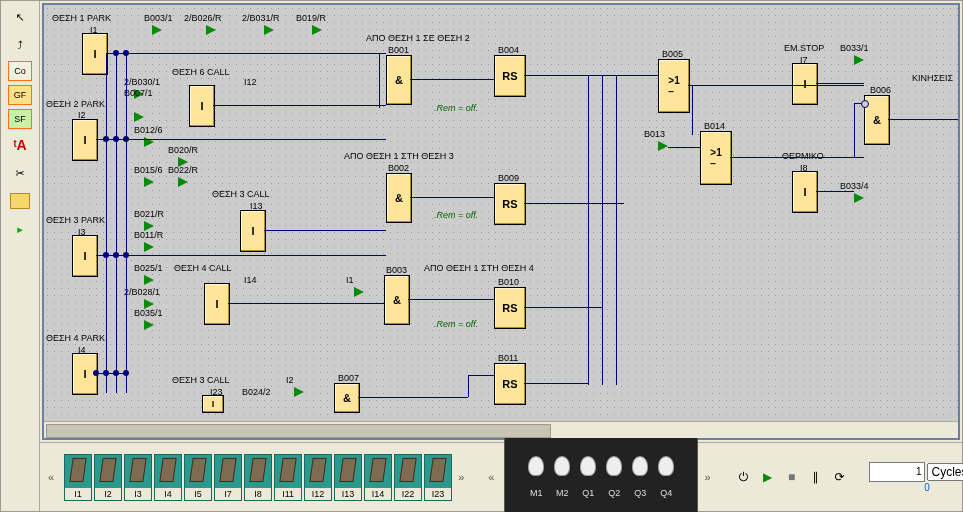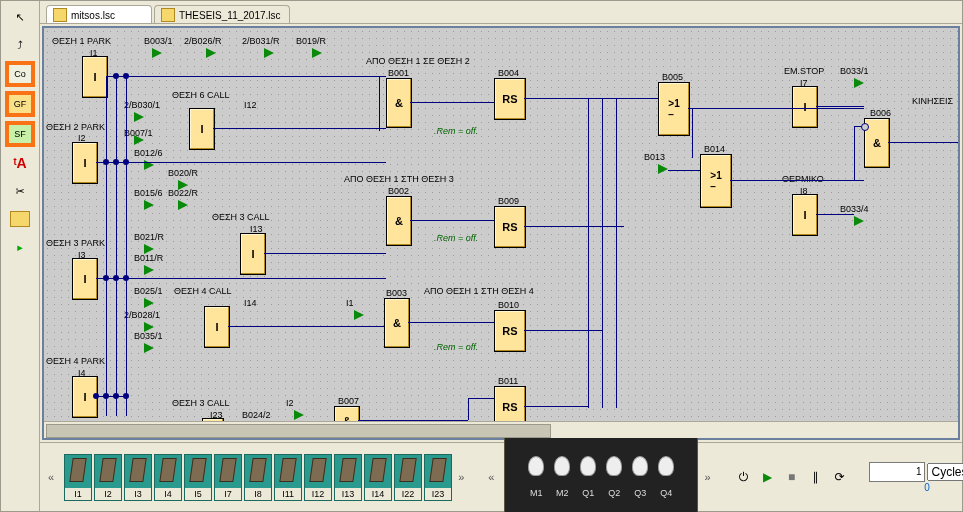--- a/index.html
+++ b/index.html
@@ -1,19 +1,19 @@
 <!DOCTYPE html>
 <html><head>
 <meta charset="utf-8">
 <style>
 html,body{margin:0;padding:0;height:100%;font-family:Tahoma,Arial,sans-serif;font-size:10px;overflow:hidden;background:#ece9d8}
 .app{display:flex;height:512px;width:963px;box-sizing:border-box;border:1px solid #9c9a8c;background:#ece9d8}
 .toolbar-left{width:38px;background:#ece9d8;border-right:1px solid #aca899;display:flex;flex-direction:column;align-items:center;padding-top:4px;gap:4px}
 .toolbar-left .tool{width:24px;height:22px;display:flex;align-items:center;justify-content:center;border:1px solid transparent;font-size:11px;color:#000}
-.tool.boxed{border:4px solid #f97316;width:22px;height:18px;font-size:9px;background:#f0f0e0}
+.tool.boxed{border:1px solid #f97316;width:22px;height:18px;font-size:9px;background:#f0f0e0}
 .main{flex:1;display:flex;flex-direction:column;min-width:0}
 .tabs{height:22px;display:flex;align-items:flex-end;background:#ece9d8;border-bottom:1px solid #aca899;padding-left:6px;gap:2px}
 .tab{display:flex;align-items:center;gap:4px;padding:2px 8px 1px 6px;background:#fff;border:1px solid #aca899;border-bottom:none;border-top-left-radius:4px;border-top-right-radius:4px;font-size:10px;min-width:90px}
 .tab .ico{width:12px;height:12px;background:#f6d76c;border:1px solid #b08a1e}
 .tab.inactive{background:#ece9d8}
 .canvas-wrap{flex:1;display:flex;flex-direction:column;min-height:0}
 .canvas-border{flex:1;border:2px solid #6b7f9e;margin:2px;display:flex;flex-direction:column;min-height:0}
 .canvas{flex:1;position:relative;overflow:hidden;background:#cccccc;background-image:radial-gradient(circle,#9a9a9a 0.6px,transparent 0.6px);background-size:7px 7px}
 .scroll-h{height:16px;background:#ece9d8;border-top:1px solid #aca899;position:relative}
 .scroll-thumb{position:absolute;left:2px;top:2px;height:12px;width:55%;background:#c8c5b5;border:1px solid #9c9a8c}
@@ -60,30 +60,20 @@
     <div class="tool boxed" style="background:#c8f0a8">SF</div>
     <div class="tool" style="font-weight:bold;font-size:14px;color:#c00">ᵗA</div>
     <div class="tool">✂</div>
     <div class="tool">
         <span style="width:18px;height:14px;background:#f6d76c;border:1px solid #b08a1e;display:block"></span>
       </div>
     <div class="tool" style="color:#0a0">▸</div>
   </div>
 
   <div class="main">
-    <div class="tabs">
-      <div class="tab">
-          <span class="ico"></span>
-          <span>mitsos.lsc</span>
-        </div>
-      <div class="tab inactive">
-          <span class="ico"></span>
-          <span>THESEIS_11_2017.lsc</span>
-        </div>
-    </div>
 
     <div class="canvas-wrap">
       <div class="canvas-border">
         <div class="canvas">
 
           <div class="lbl" style="left:8px;top:8px">ΘΕΣΗ 1 PARK</div>
           <div class="lbl" style="left:46px;top:20px">I1</div>
           <div class="block" style="left:38px;top:28px;width:24px;height:40px">
               <div class="sym">I</div>
             </div>
@@ -113,21 +103,21 @@
           <div class="block" style="left:450px;top:50px;width:30px;height:40px">
               <div class="sym">RS</div>
             </div>
           <div class="lbl green" style="left:390px;top:98px">.Rem = off.</div>
 
           <div class="lbl" style="left:2px;top:94px">ΘΕΣH 2 PARK</div>
           <div class="lbl" style="left:34px;top:105px">I2</div>
           <div class="block" style="left:28px;top:114px;width:24px;height:40px">
               <div class="sym">I</div>
             </div>
-          <div class="lbl" style="left:80px;top:100px">B007/1</div>
+          <div class="lbl" style="left:80px;top:83px">B007/1</div>
           <div class="flag" style="left:90px;top:107px"></div>
           <div class="lbl" style="left:90px;top:120px">B012/6</div>
           <div class="flag" style="left:100px;top:132px"></div>
           <div class="lbl" style="left:124px;top:140px">B020/R</div>
           <div class="flag" style="left:134px;top:152px"></div>
           <div class="lbl" style="left:90px;top:160px">B015/6</div>
           <div class="flag" style="left:100px;top:172px"></div>
           <div class="lbl" style="left:124px;top:160px">B022/R</div>
           <div class="flag" style="left:134px;top:172px"></div>
 

